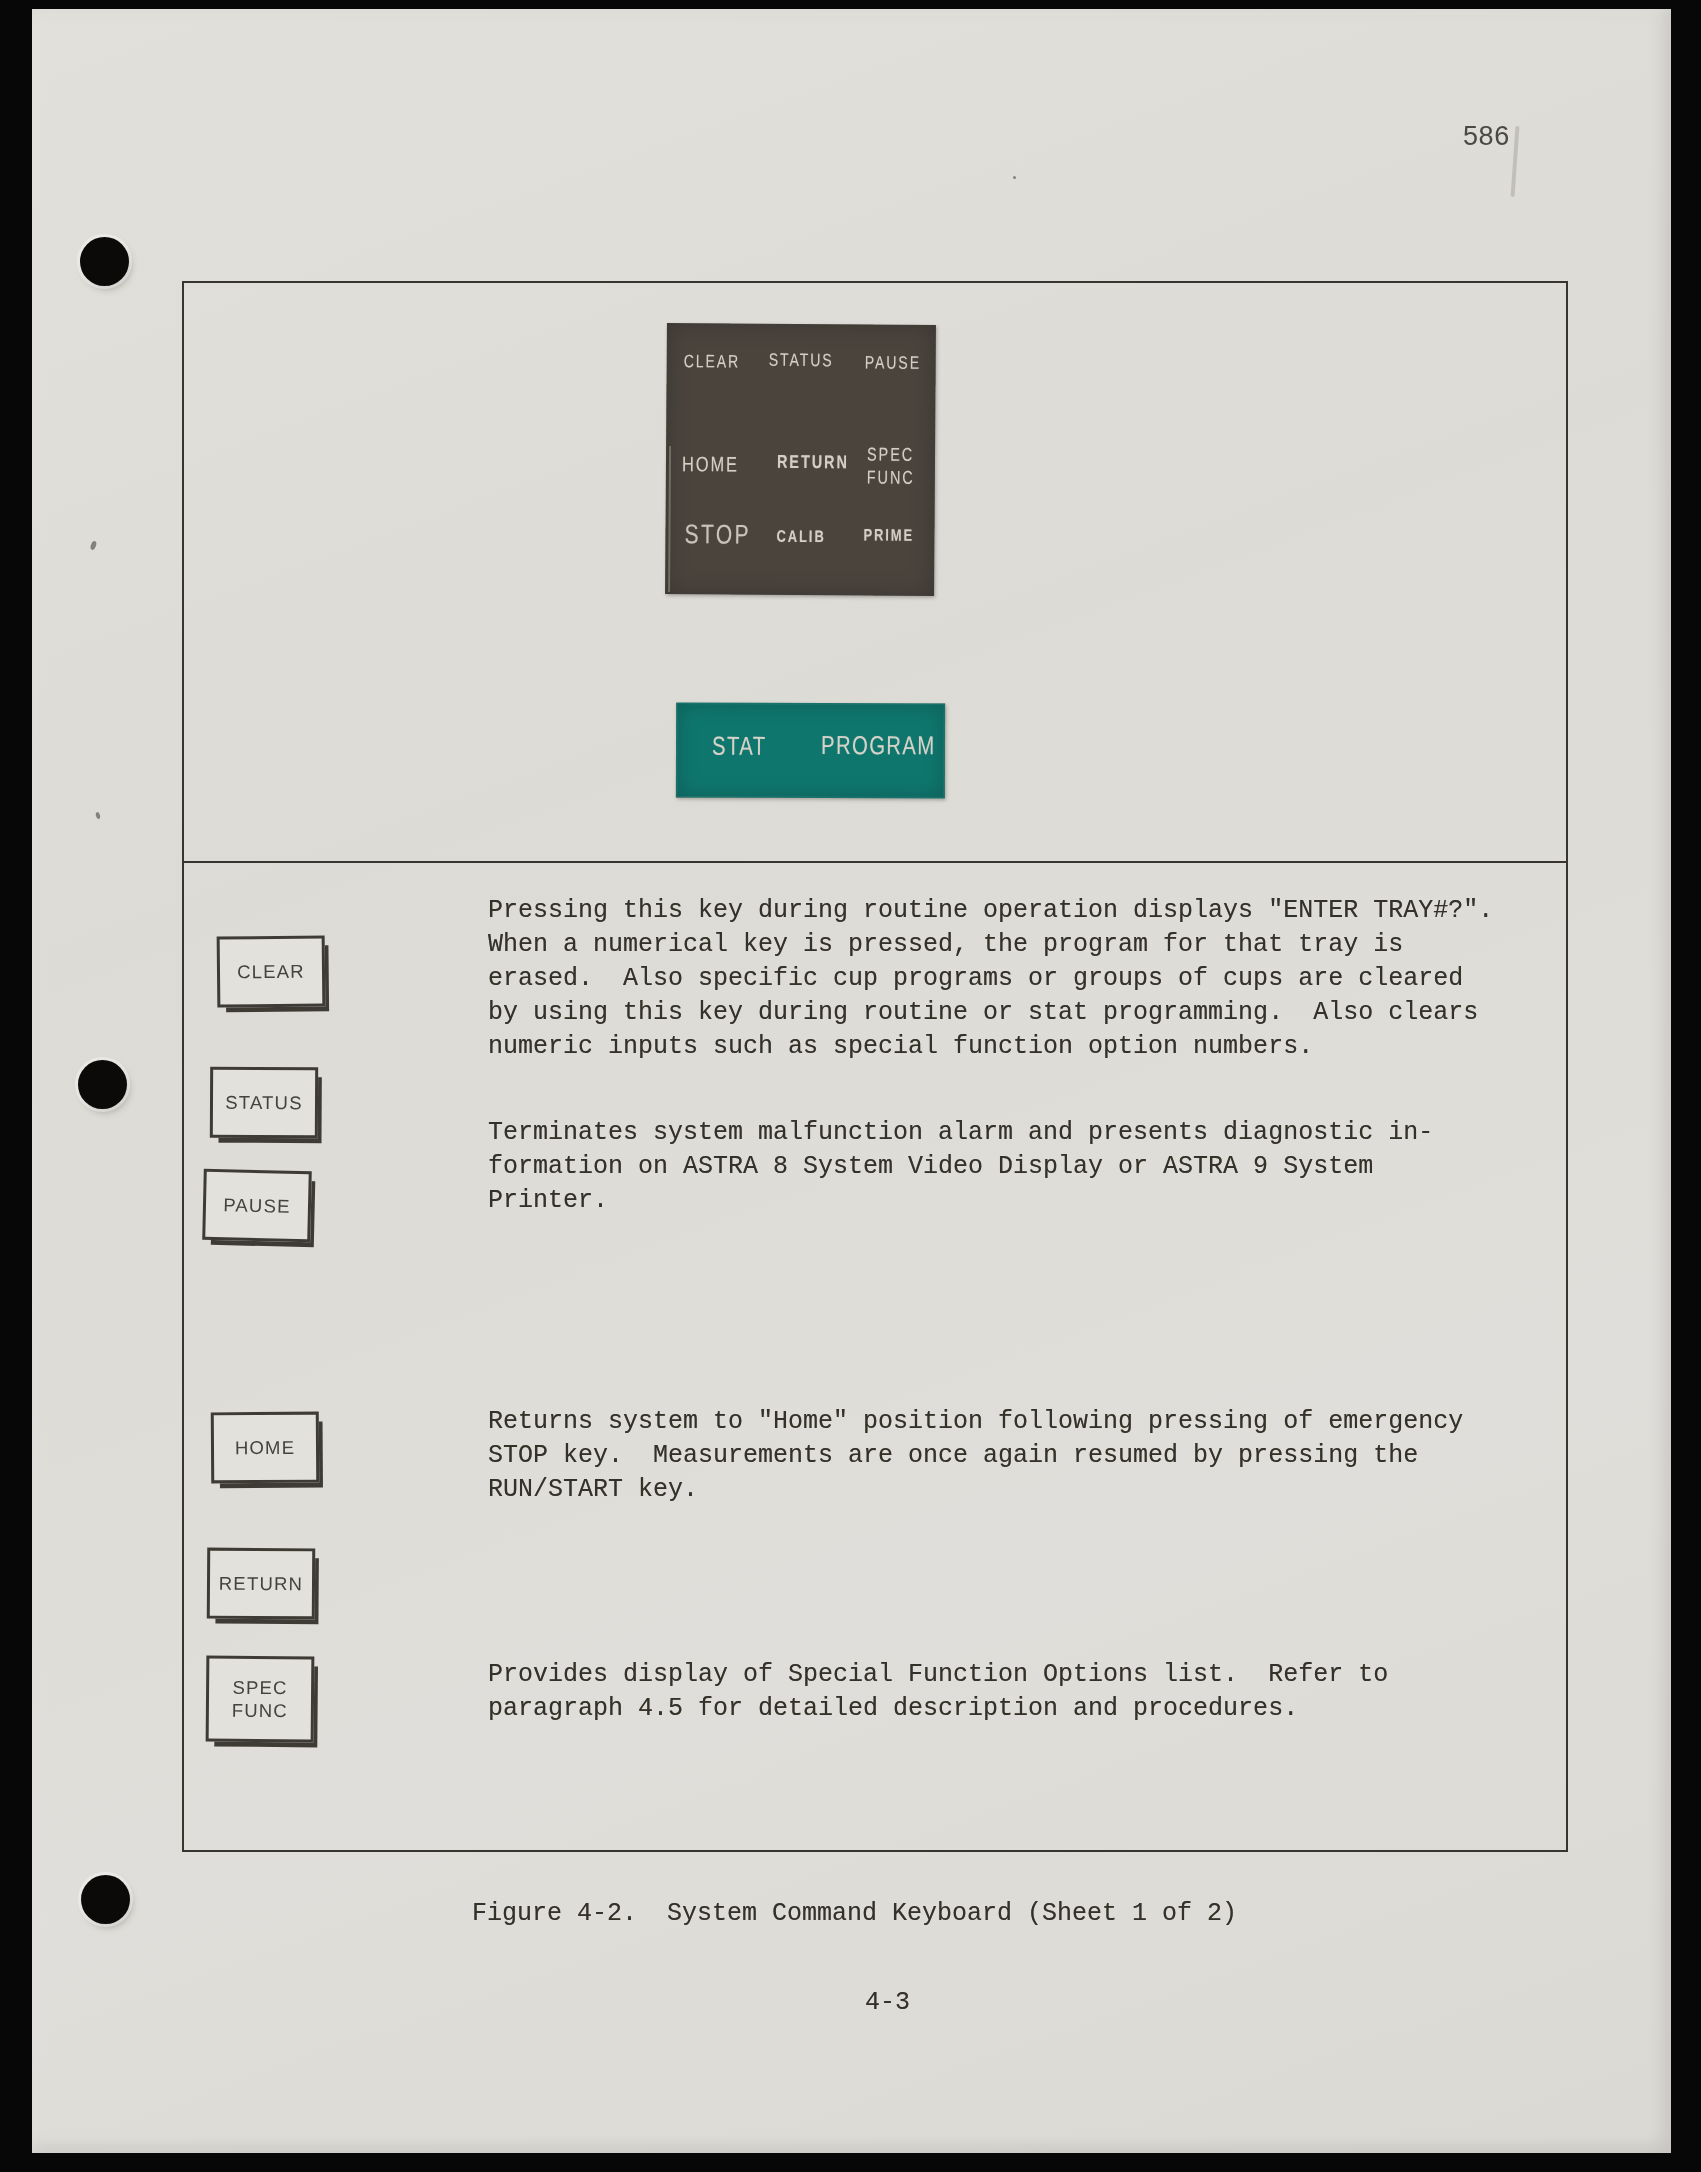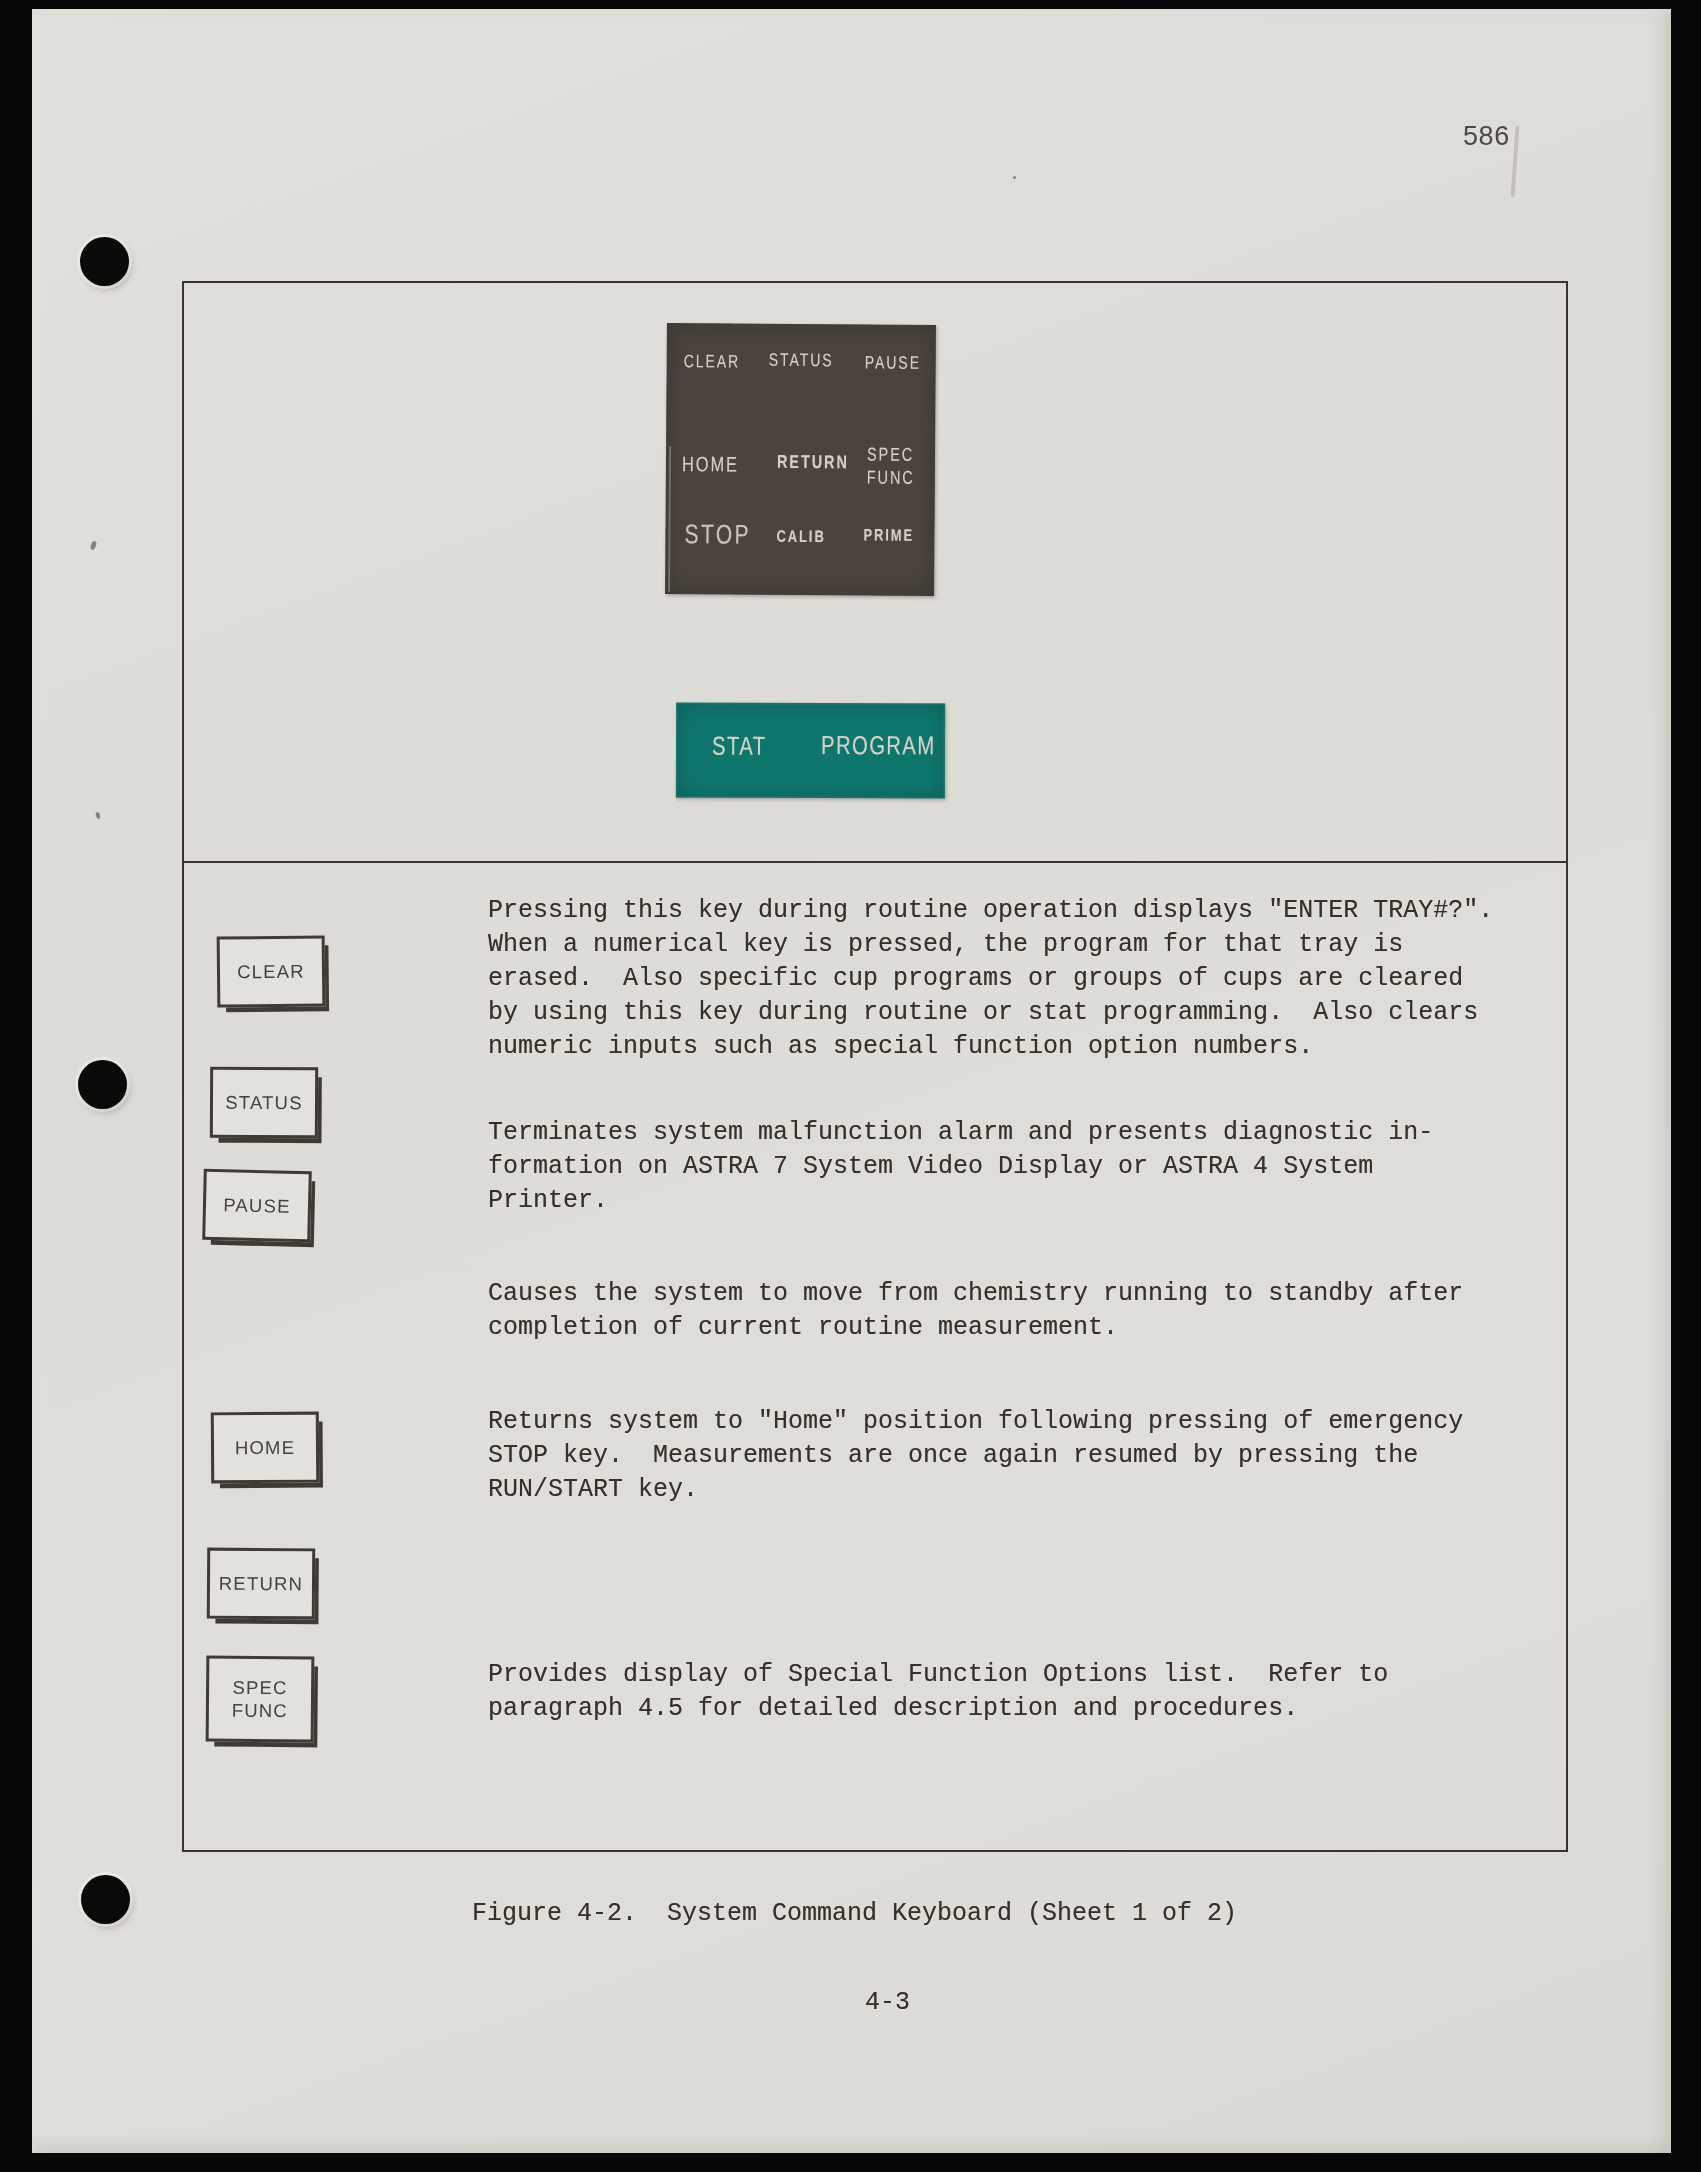--- a/index.html
+++ b/index.html
@@ -152,26 +152,24 @@
 
   <div class="keybtn kb-clear"><span>CLEAR</span></div>
   <div class="desc d0 typewriter">Pressing this key during routine operation displays "ENTER TRAY#?".
 When a numerical key is pressed, the program for that tray is
 erased.  Also specific cup programs or groups of cups are cleared
 by using this key during routine or stat programming.  Also clears
 numeric inputs such as special function option numbers.</div>
 
   <div class="keybtn kb-status"><span>STATUS</span></div>
   <div class="desc d1 typewriter">Terminates system malfunction alarm and presents diagnostic in-
-formation on ASTRA 7 System Video Display or ASTRA 4 System
+formation on ASTRA 8 System Video Display or ASTRA 9 System
 Printer.</div>
 
   <div class="keybtn kb-pause"><span>PAUSE</span></div>
-  <div class="desc d2 typewriter">Causes the system to move from chemistry running to standby after
-completion of current routine measurement.</div>
 
   <div class="keybtn kb-home"><span>HOME</span></div>
   <div class="desc d3 typewriter">Returns system to "Home" position following pressing of emergency
 STOP key.  Measurements are once again resumed by pressing the
 RUN/START key.</div>
 
   <div class="keybtn kb-return"><span>RETURN</span></div>
 
   <div class="keybtn kb-spec"><span>SPEC
 FUNC</span></div>

